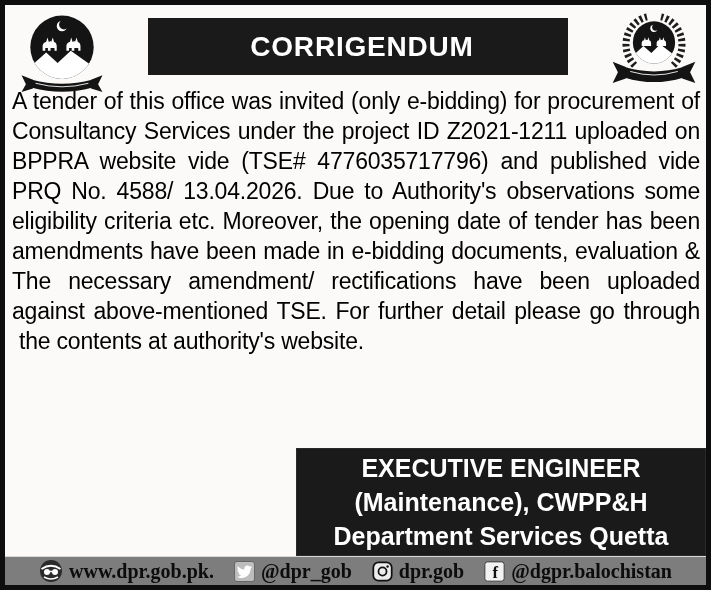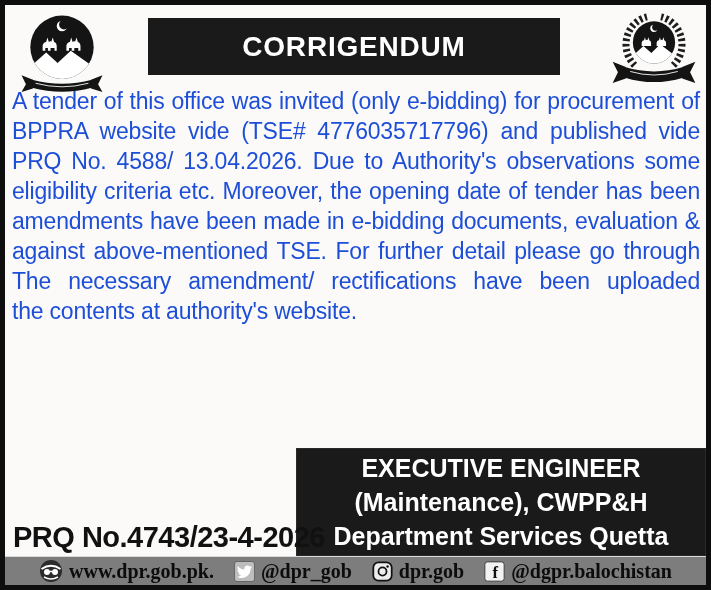--- a/index.html
+++ b/index.html
@@ -13,34 +13,34 @@
     overflow: hidden;
   }
   .logo { position: absolute; }
   .logo-left  { left: 9px;  top: 7px;  width: 96px;  height: 88px; }
   .logo-right { left: 597px; top: 4px; width: 104px; height: 88px; }
 
   .title-box {
     position: absolute; left: 143px; top: 13px;
     width: 412px; height: 57px;
     background: #1a1a1a;
-    display: flex; align-items: center; justify-content: center;
+    display: flex; align-items: center; justify-content: center; padding-left: 8px;
   }
   .title-box .title {
     color: #ffffff; font-size: 28px; font-weight: bold;
     letter-spacing: 0.8px;
   }
 
   .body-text {
     position: absolute; left: 7px; top: 81px; width: 688px;
-    color: #1d4ed8; font-size: 23px; line-height: 30px;
+    color: #000000; font-size: 23px; line-height: 30px;
     letter-spacing: -0.2px;
   }
   .body-text .line { text-align: justify; text-align-last: justify; white-space: normal; }
-  .body-text .line:last-child { text-align-last: left; }
+  .body-text .line:last-child { text-align-last: left; margin-left: 7px; }
 
   .signature-box {
     position: absolute; left: 291px; top: 443px;
     width: 410px; height: 108px;
     background: #1a1a1a;
     display: flex; flex-direction: column;
     align-items: center; justify-content: center;
     box-shadow: inset 0 0 0 1px #2a2a2a;
   }
   .signature-box .sig-line {
@@ -128,36 +128,36 @@
 
       <path d="M22 66 Q55 76 88 66 L88 78 Q55 88 22 78 Z" fill="#141414"></path>
       <path d="M23 66 L8 60 L14 72 L8 84 L23 79 Z" fill="#141414"></path>
       <path d="M87 66 L102 60 L96 72 L102 84 L87 79 Z" fill="#141414"></path>
       <path d="M28 71 Q55 79 82 71" stroke="#ffffff" stroke-width="1" fill="none"></path>
     </svg>
   </div>
 
   <div class="body-text">
     <div class="line">A tender of this office was invited (only e-bidding) for procurement of</div>
+    <div class="line">Consultancy Services under the project ID Z2021-1211 uploaded on</div>
     <div class="line">BPPRA website vide (TSE# 4776035717796) and published vide</div>
     <div class="line">PRQ No. 4588/ 13.04.2026. Due to Authority's observations some</div>
     <div class="line">eligibility criteria etc. Moreover, the opening date of tender has been</div>
     <div class="line">amendments have been made in e-bidding documents, evaluation &amp;</div>
+    <div class="line">The necessary amendment/ rectifications have been uploaded</div>
     <div class="line">against above-mentioned TSE. For further detail please go through</div>
-    <div class="line">The necessary amendment/ rectifications have been uploaded</div>
     <div class="line">the contents at authority's website.</div>
   </div>
 
   <div class="signature-box">
     <div class="sig-line">EXECUTIVE ENGINEER</div>
     <div class="sig-line">(Maintenance), CWPP&amp;H</div>
     <div class="sig-line">Department Services Quetta</div>
   </div>
 
-  <div class="prq-no">PRQ No.4743/23-4-2026</div>
 
   <div class="footer-bar">
 
     <div class="footer-item">
       <svg width="24" height="24" viewBox="0 0 24 24">
         <circle cx="12" cy="12" r="11" fill="#2b2b2b"></circle>
         <path d="M2.5 10 Q12 3.5 21.5 10" stroke="#ffffff" stroke-width="2" fill="none"></path>
         <circle cx="8" cy="13" r="3" fill="#ffffff"></circle>
         <circle cx="16" cy="13" r="3" fill="#ffffff"></circle>
         <path d="M10.8 12.5 L13.2 12.5" stroke="#ffffff" stroke-width="1.5"></path>

